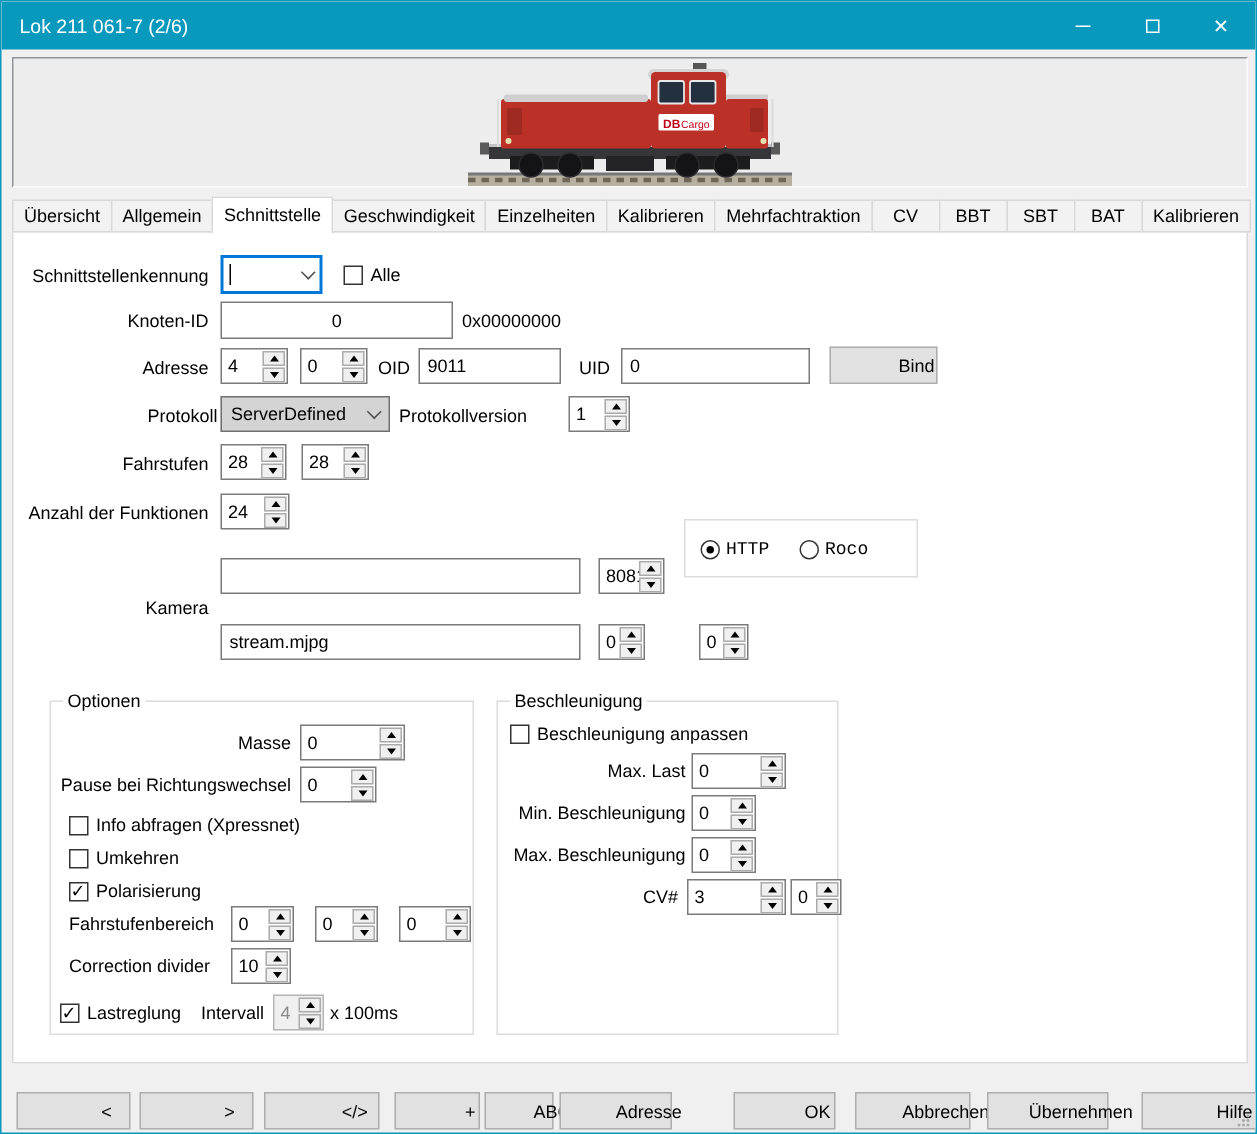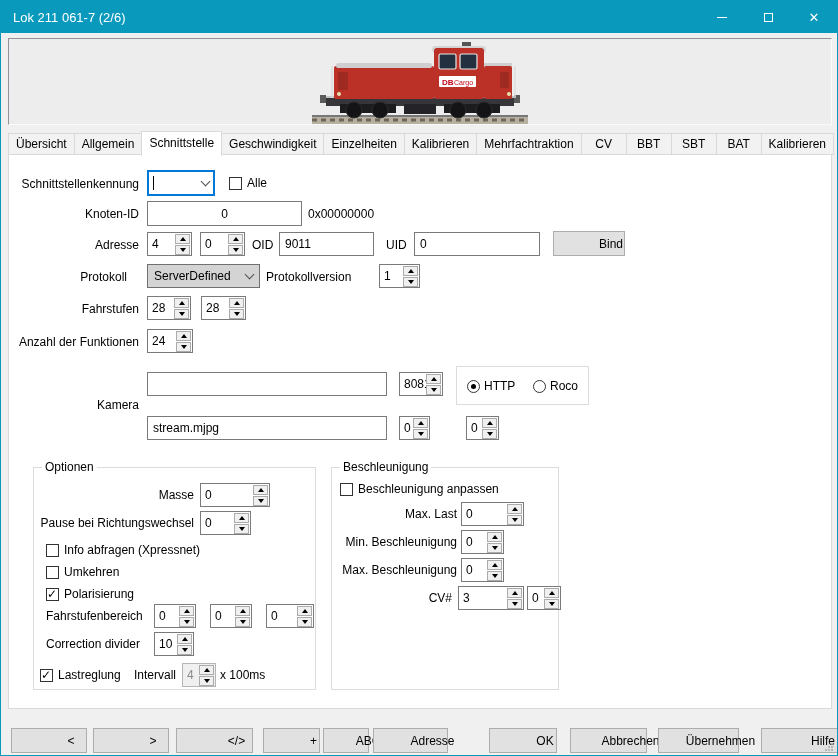--- a/index.html
+++ b/index.html
@@ -172,21 +172,21 @@
       <span>9011</span>
     </div>
   <div class="lbl" style="left:385px;top:237px;">UID</div>
   <div class="tb" style="left:413px;top:231px;width:126px;">
       <span>0</span>
     </div>
   <div class="btn" style="left:552px;top:230px;width:72px;height:25px;">
       <span>Bind</span>
     </div>
 
-  <div class="lbl r" style="left:8px;width:118px;top:269px;text-align:right;">Protokoll</div>
+  <div class="lbl r" style="left:8px;width:136px;top:269px;text-align:right;">Protokoll</div>
   <div class="ddl" style="left:146px;top:263px;width:113px;">
     <span>ServerDefined</span>
     <span class="chev"></span>
   </div>
   <div class="lbl" style="left:265px;top:269px;">Protokollversion</div>
   <div class="spin" style="left:378px;top:263px;width:41px;">
     <span class="spin-val">1</span>
     <span class="spin-btns">
         <span class="sb">
           <i class="tri-up"></i>
@@ -242,21 +242,21 @@
     <span class="spin-val">8081</span>
     <span class="spin-btns">
         <span class="sb">
           <i class="tri-up"></i>
         </span>
         <span class="sb">
           <i class="tri-down"></i>
         </span>
       </span>
   </div>
-  <div class="radiobox" style="left:455px;top:365px;width:133px;height:39px;">
+  <div class="radiobox" style="left:455px;top:345px;width:156px;height:39px;font-family:Liberation Mono, monospace;">
     <div class="rd on" style="left:10px;top:13px;"></div>
     <div class="lbl" style="left:27px;top:12px;">HTTP</div>
     <div class="rd" style="left:76px;top:13px;"></div>
     <div class="lbl" style="left:93px;top:12px;">Roco</div>
   </div>
   <div class="tb" style="left:146px;top:415px;width:240px;">
       <span>stream.mjpg</span>
     </div>
   <div class="spin" style="left:398px;top:415px;width:31px;">
     <span class="spin-val">0</span>

